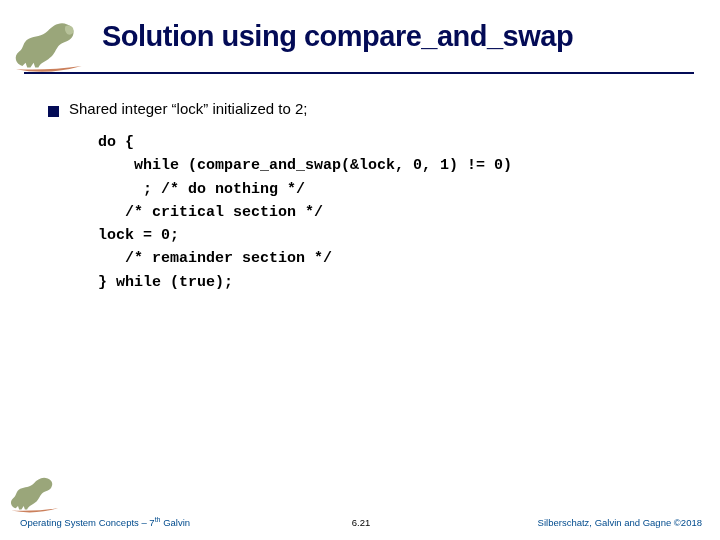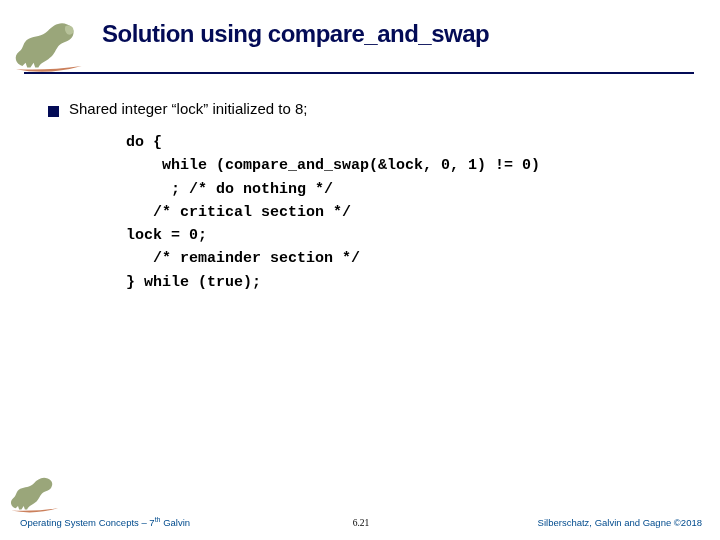--- a/index.html
+++ b/index.html
@@ -1,28 +1,28 @@
 <!DOCTYPE html>
 <html><head>
 <meta charset="utf-8">
 <style>
   * { box-sizing: border-box; margin: 0; padding: 0; }
   html, body { width: 720px; height: 540px; background: #ffffff; font-family: Arial, Helvetica, sans-serif; overflow: hidden; }
   .slide { position: relative; width: 720px; height: 540px; }
   .title-row { position: absolute; top: 18px; left: 0; width: 720px; height: 48px; display: flex; align-items: flex-start; }
   .dino-wrap { width: 96px; height: 56px; display: flex; justify-content: center; align-items: flex-end; }
-  .title-text { font-size: 24px; font-weight: bold; color: #030b56; letter-spacing: -0.5px; padding-left: 6px; padding-top: 2px; }
+  .title-text { font-size: 29px; font-weight: bold; color: #030b56; letter-spacing: -0.5px; padding-left: 6px; padding-top: 2px; }
   .title-rule { position: absolute; left: 24px; top: 72px; width: 670px; height: 0; border-top: 2.5px solid #030b56; }
   .body { position: absolute; left: 48px; top: 100px; width: 640px; }
   .bullet-row { display: flex; align-items: baseline; gap: 10px; margin-bottom: 4px; font-size: 15px; color: #000; }
   .bullet-sq { width: 11px; height: 11px; background: #030b56; flex: 0 0 11px; position: relative; top: 3px; }
-  .code-block { margin-top: 14px; margin-left: 78px; font-family: "Courier New", Courier, monospace; font-size: 15px; font-weight: bold; color: #000; line-height: 1.55; white-space: pre; }
+  .code-block { margin-top: 14px; margin-left: 50px; font-family: "Courier New", Courier, monospace; font-size: 15px; font-weight: bold; color: #000; line-height: 1.55; white-space: pre; }
   .footer { position: absolute; left: 20px; bottom: 12px; width: 682px; height: 24px; display: flex; justify-content: space-between; align-items: flex-end; font-size: 9.5px; }
   .footer-left { color: #004b8d; }
-  .footer-center { color: #000; position: absolute; left: 50%; transform: translateX(-50%); bottom: 0; font-family: Liberation Serif, serif; }
+  .footer-center { color: #000; position: absolute; left: 50%; transform: translateX(-50%); bottom: 0; }
   .footer-right { color: #004b8d; text-align: right; }
   .sup { font-size: 7px; vertical-align: super; }
   .footer-dino { position: absolute; left: 4px; bottom: 26px; width: 60px; height: 40px; }
   
 </style>
 </head>
 <body>
 
 <div class="slide">
 
@@ -34,21 +34,21 @@
         <path d="M10 64 Q50 72 92 60 Q50 66 10 64 Z" fill="#c26a3f" opacity="0.85"></path>
       </svg>
     </div>
     <div class="title-text">Solution using compare_and_swap</div>
   </div>
   <div class="title-rule"></div>
 
   <div class="body">
     <div class="bullet-row">
       <div class="bullet-sq"></div>
-      <div>Shared integer  “lock”  initialized to 8;</div>
+      <div>Shared integer  “lock”  initialized to 2;</div>
     </div>
 
     <div class="code-block"><span>do {</span>
 <span>    while (compare_and_swap(&amp;lock, 0, 1) != 0)</span>
 <span>     ; /* do nothing */</span>
 <span>   /* critical section */</span>
 <span>lock = 0;</span>
 <span>   /* remainder section */</span>
 <span>} while (true);</span></div>
   </div>

